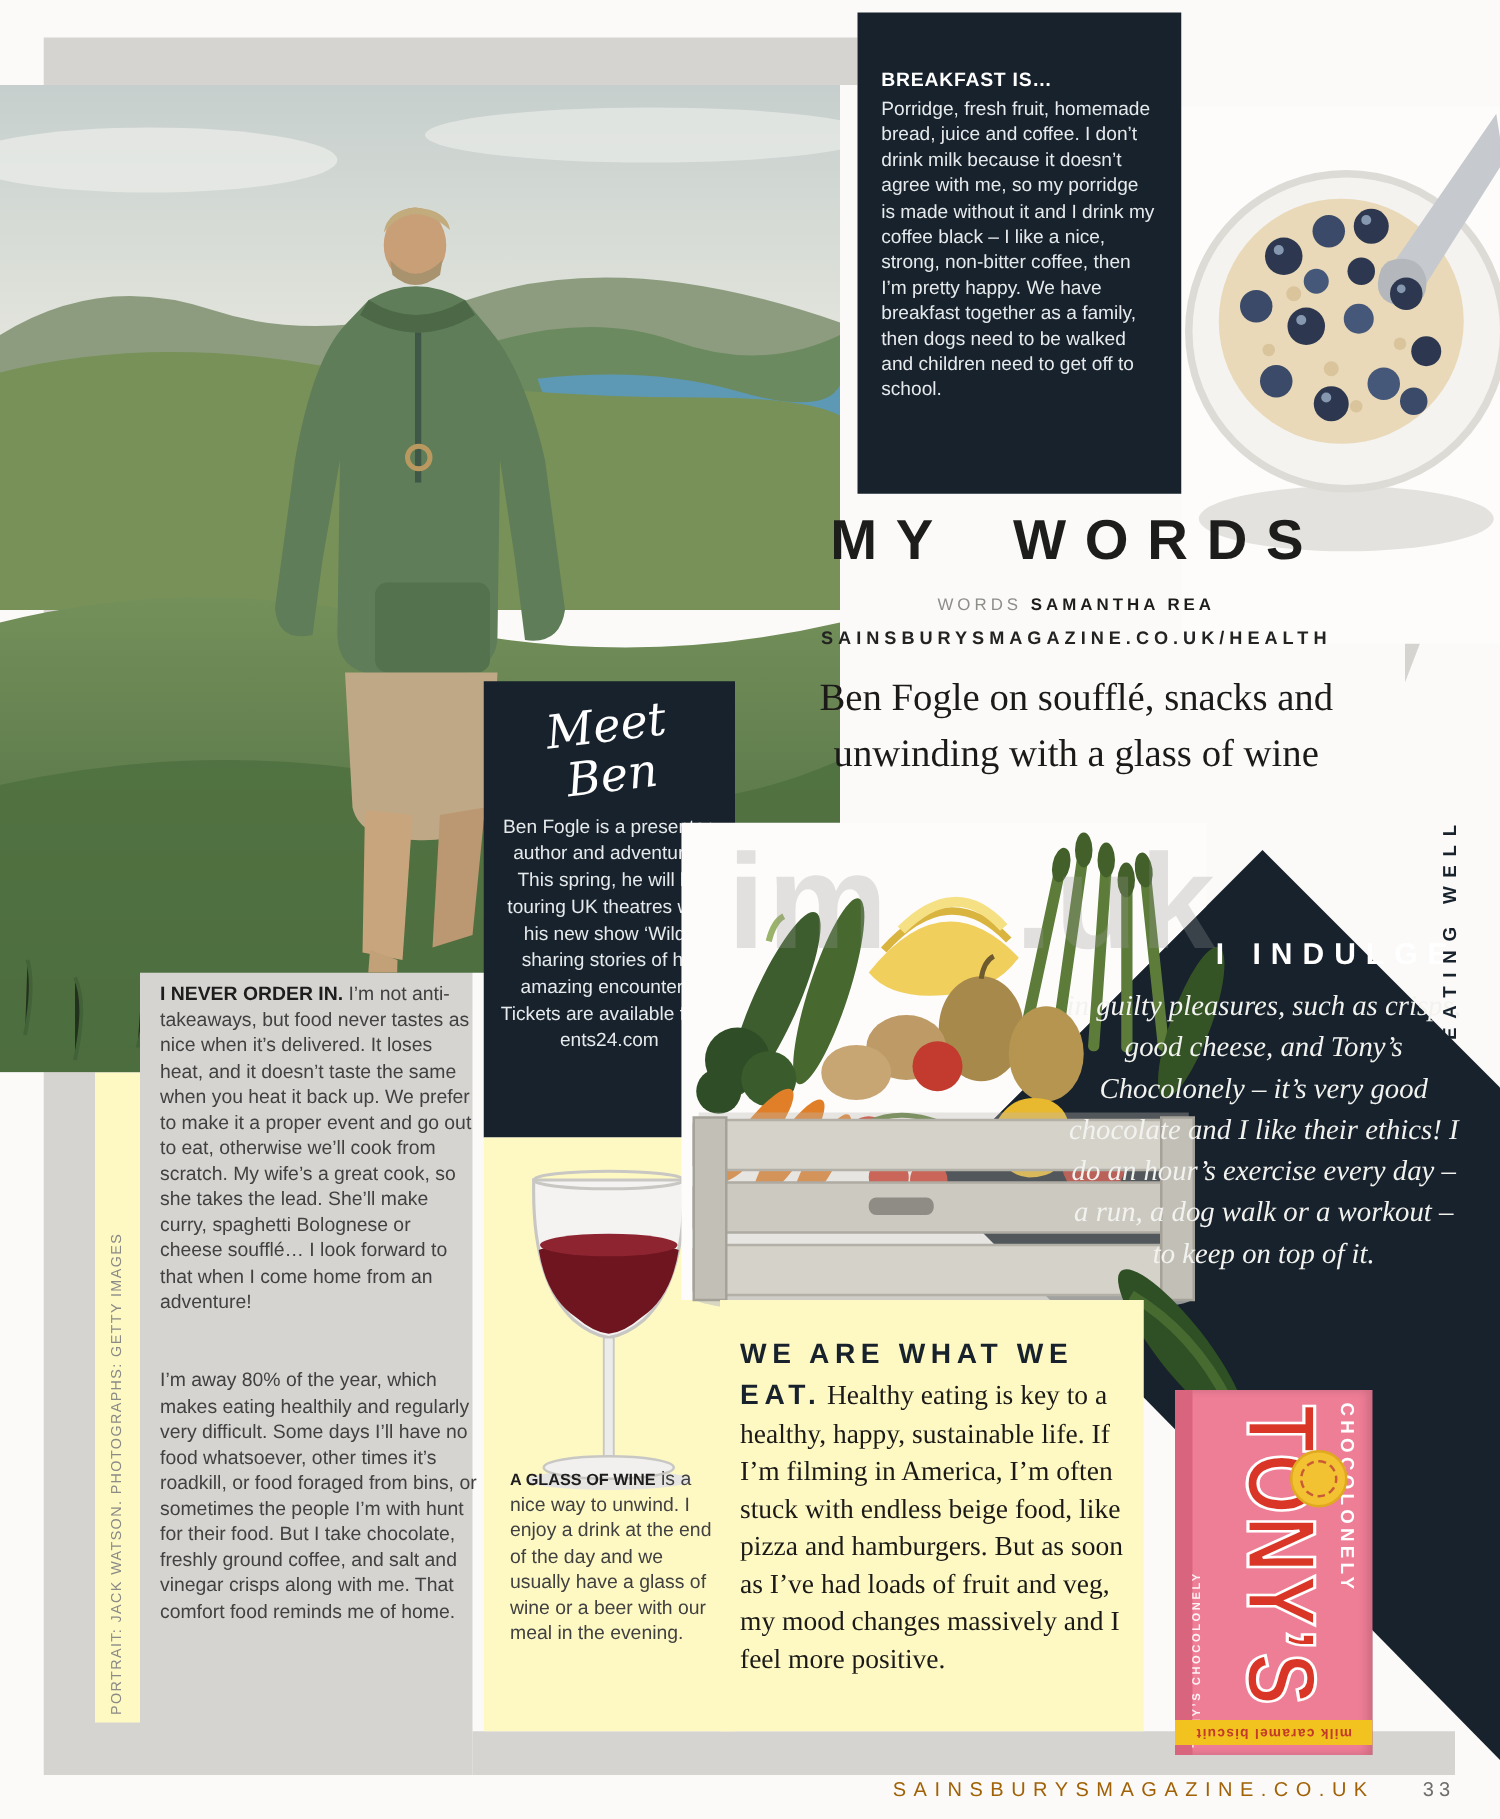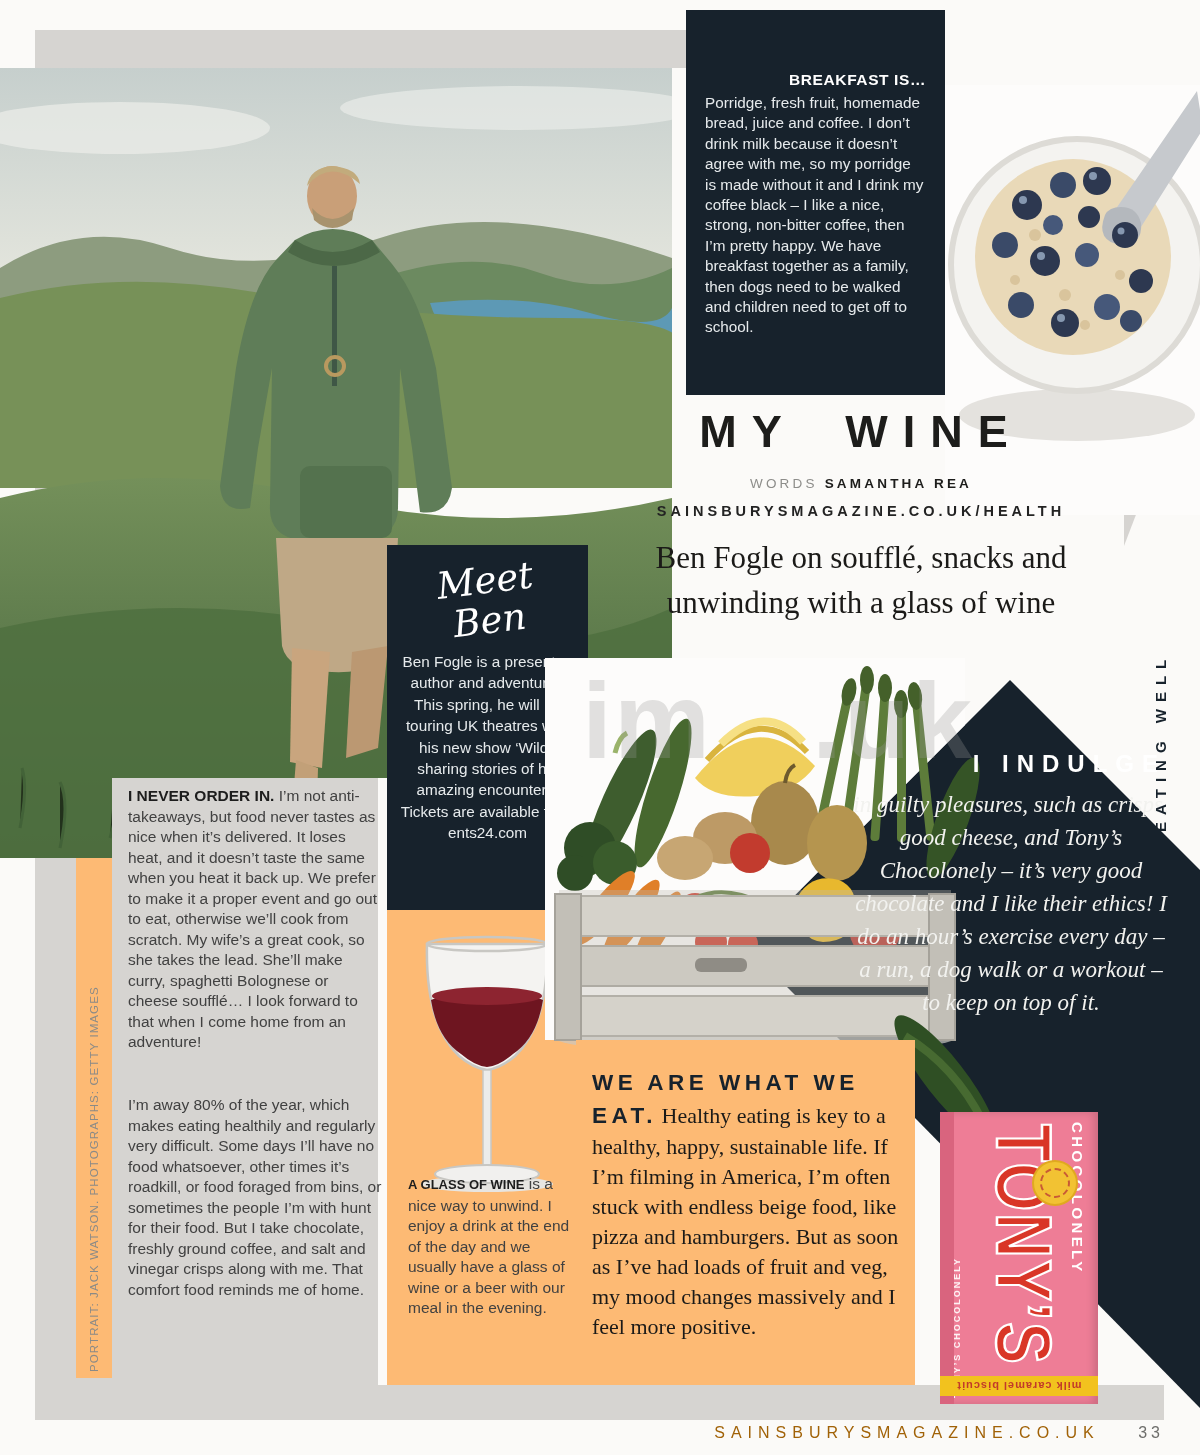--- a/index.html
+++ b/index.html
@@ -1,29 +1,29 @@
 <!DOCTYPE html>
 <html><head>
 <meta charset="utf-8">
 <style>
   html,body{margin:0;padding:0;}
   body{width:1200px;height:1455px;position:relative;overflow:hidden;
        background:#fbfaf8;font-family:"Liberation Sans","DejaVu Sans",sans-serif;}
   .abs{position:absolute;}
   
   .gray{background:#d6d4d1;}
-  .white{background:#fdba74;}
+  .white{background:#fef9c3;}
   
   #ben-photo{left:0;top:68px;width:672px;height:790px;
      clip-path:polygon(0 0,672px 0,672px 710px,112px 710px,112px 790px,0 790px);}
   
   .navy{background:#17222c;color:#e9edef;}
   #breakfast-box{left:686px;top:10px;width:259px;height:385px;padding:0;box-sizing:border-box;}
   #breakfast-box .inner{padding:46px 19px 0 19px;}
-  .box-head{font-weight:bold;font-size:15.5px;letter-spacing:.6px;color:#fff;margin:15px 0 4px 0;text-align:right;}
+  .box-head{font-weight:bold;font-size:15.5px;letter-spacing:.6px;color:#fff;margin:0 0 4px 0;}
   .box-body{font-size:15.3px;line-height:20.4px;margin:0;color:#e6eaec;}
   
   #meet-ben{left:387px;top:545px;width:201px;height:365px;box-sizing:border-box;text-align:center;}
   .script{font-family:"DejaVu Serif","Liberation Serif",serif;font-style:italic;color:#fff;
           font-size:37px;line-height:40px;transform:rotate(-7deg);display:inline-block;margin-top:16px;}
   #meet-ben .box-body{font-size:15.3px;line-height:21.4px;padding:10px 12px 0 12px;}
   
   #title-block{left:556px;top:408px;width:610px;text-align:center;color:#1d1d1b;}
   .title-line{font-weight:bold;font-size:45px;line-height:47px;letter-spacing:15px;word-spacing:22px;margin:0;}
   .byline{margin-top:21px;font-size:13.5px;letter-spacing:3.2px;}
@@ -183,21 +183,21 @@
         <circle cx="78" cy="115" r="4"></circle>
         <circle cx="148" cy="91" r="4"></circle>
         <circle cx="96" cy="171" r="4"></circle>
         <circle cx="116" cy="233" r="4"></circle>
         <circle cx="176" cy="146" r="3.5"></circle>
       </g>
   </svg>
 </div>
 
 <div class="abs z3" id="title-block">
-  <p class="title-line">MY WINE</p>
+  <p class="title-line">MY WORDS</p>
   <div class="byline">
     <span class="label">WORDS</span>
     <span class="name">SAMANTHA REA</span>
   </div>
   <div class="mag-url">SAINSBURYSMAGAZINE.CO.UK/HEALTH</div>
   <div class="standfirst">
     <span>Ben Fogle on soufflé, snacks and</span><br>
     <span>unwinding with a glass of wine</span>
   </div>
 </div>

